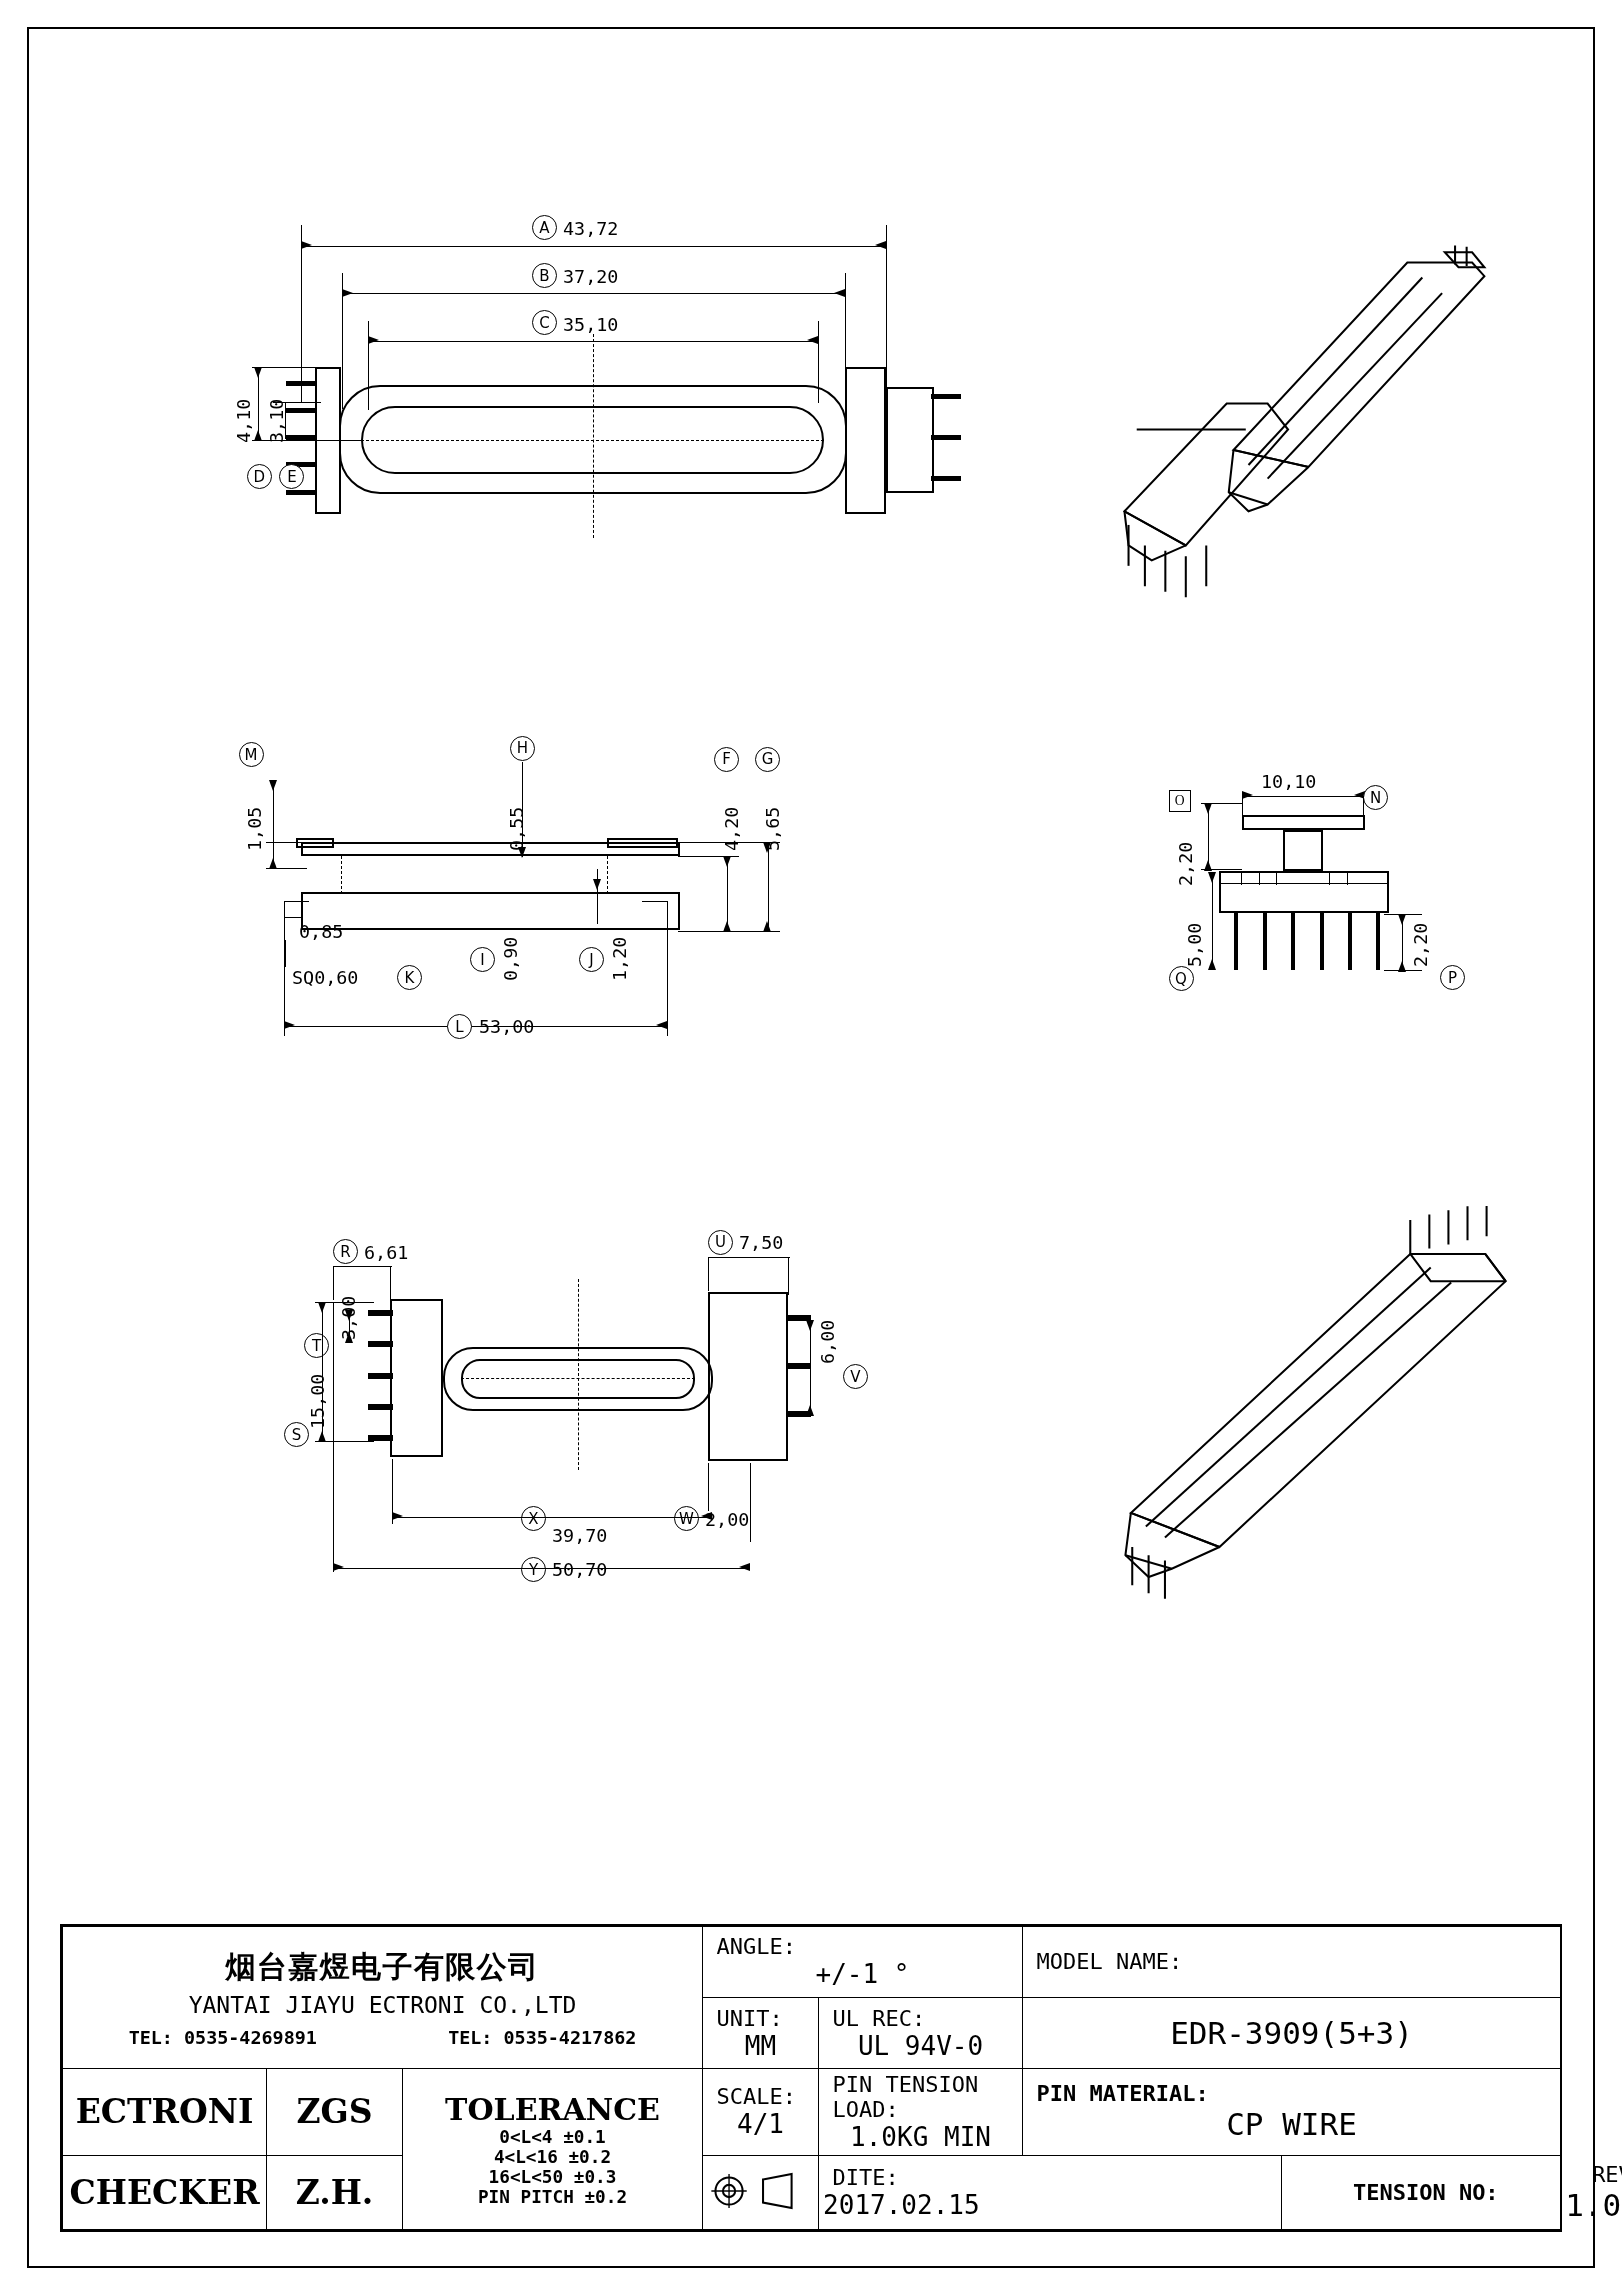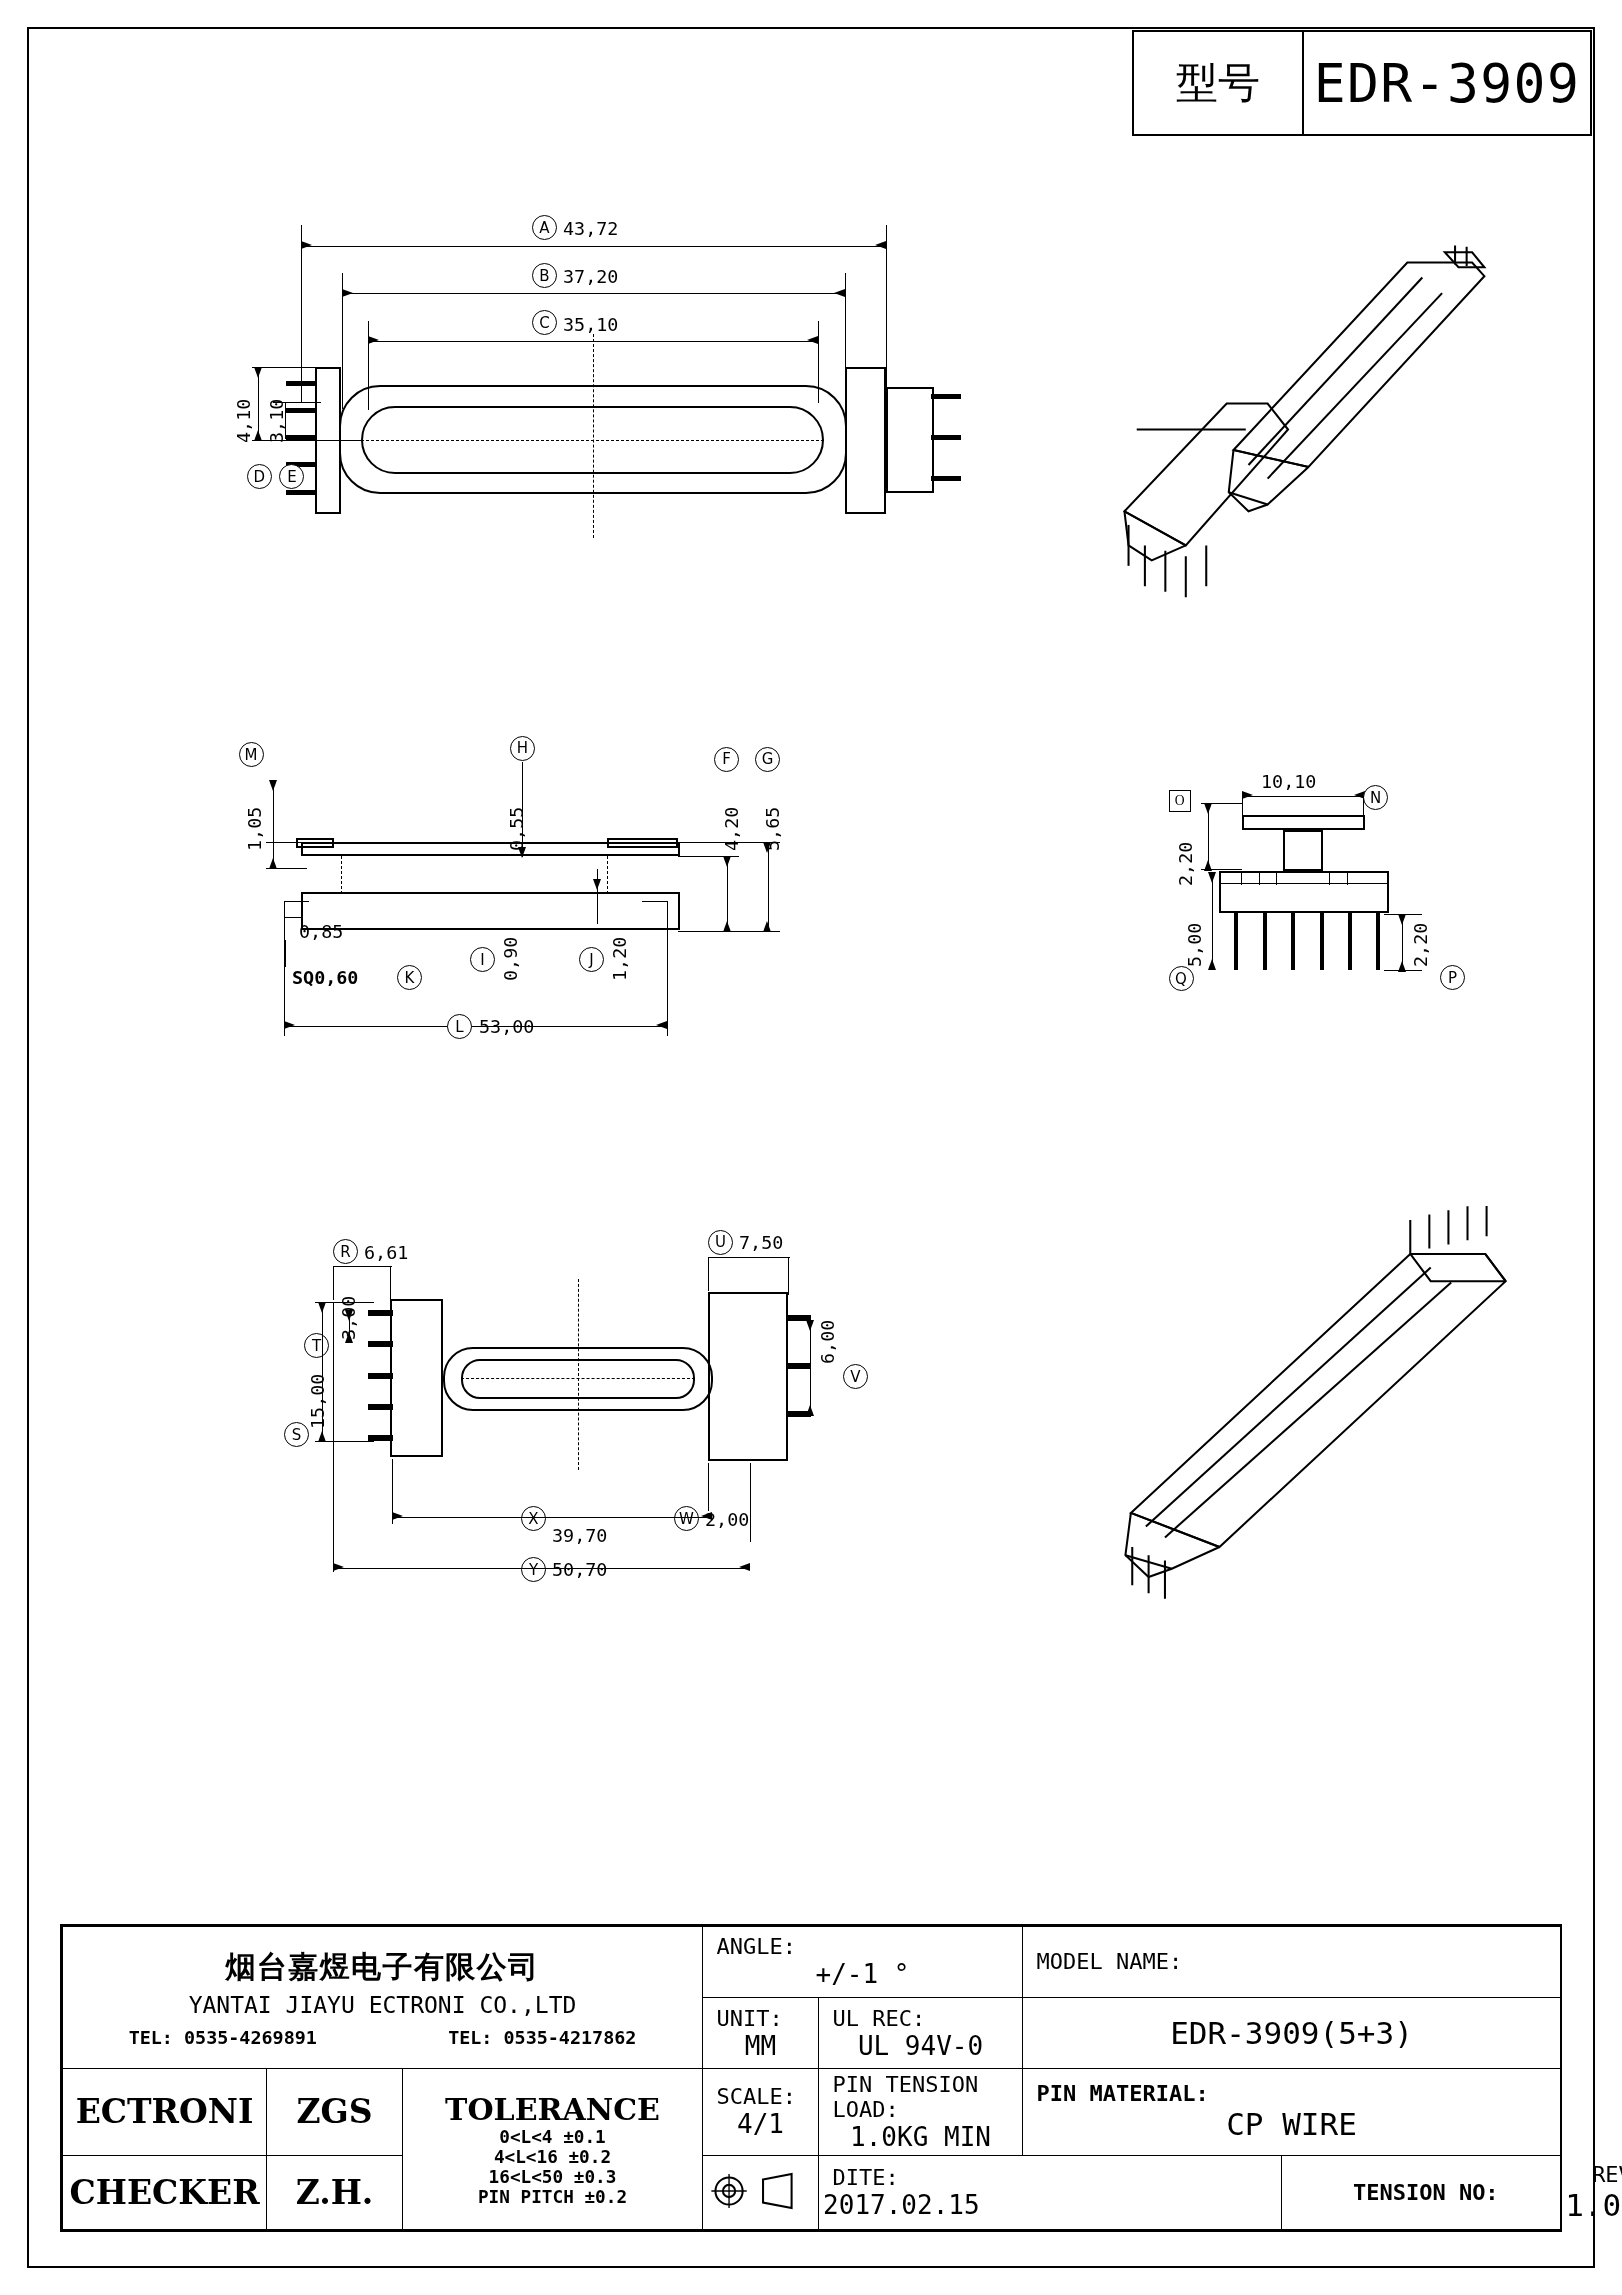--- a/index.html
+++ b/index.html
@@ -47,24 +47,20 @@
   .tolhdr{font-family:"DejaVu Serif",serif;font-size:30px;font-weight:bold;}
   .tolrow{font-family:"DejaVu Sans Mono",monospace;font-size:17.7px;font-weight:bold;}
   .nowrap{white-space:nowrap;}
 </style>
 </head>
 <body>
 
 <div class="page">
   <div class="frame"></div>
 
-  <div class="titlebox">
-    <div class="cell tb-label">型号</div>
-    <div class="cell tb-value">EDR-3909</div>
-  </div>
 
   <div class="dwg" style="left:259px;top:198px;width:763px;height:423px;">
 
     <div class="ln v" style="left:42px;top:27px;height:177px;"></div>
     <div class="ln v" style="left:627px;top:27px;height:170px;"></div>
     <div class="ln h" style="left:42px;top:48px;width:585px;"></div>
     <div class="arrowR" style="left:42px;top:43px;"></div>
     <div class="arrowL" style="left:616px;top:43px;"></div>
     <div class="cir" style="left:273px;top:17px;">A</div>
     <div class="txt" style="left:304px;top:20.4px;">43,72</div>
@@ -163,21 +159,21 @@
     <div class="dash-v" style="left:382px;top:134px;height:38px;"></div>
 
     <div class="ln v" style="left:59px;top:179px;height:87px;"></div>
     <div class="ln h" style="left:59px;top:179px;width:24.5px;"></div>
     <div class="ln v" style="left:442px;top:179px;height:87px;"></div>
     <div class="ln h" style="left:417px;top:179px;width:26px;"></div>
 
     <div class="txt" style="left:74px;top:199px;">0,85</div>
     <div class="ln h" style="left:59px;top:195px;width:17.7px;"></div>
 
-    <div class="txt" style="left:67px;top:245px;font-weight:bold;">SQ0,60</div>
+    <div class="txt" style="left:67px;top:245px;">SQ0,60</div>
     <div class="cir" style="left:172px;top:243px;">K</div>
     <div class="ln v" style="left:60px;top:218px;height:27px;"></div>
 
     <div class="cir" style="left:245px;top:225px;">I</div>
     <div class="vtxt" style="left:275px;top:259px;">0,90</div>
 
     <div class="cir" style="left:354px;top:225px;">J</div>
     <div class="vtxt" style="left:384px;top:259px;">1,20</div>
     <div class="ln v" style="left:372px;top:147px;height:55px;"></div>
     <div class="arrowD" style="left:368px;top:157px;"></div>

